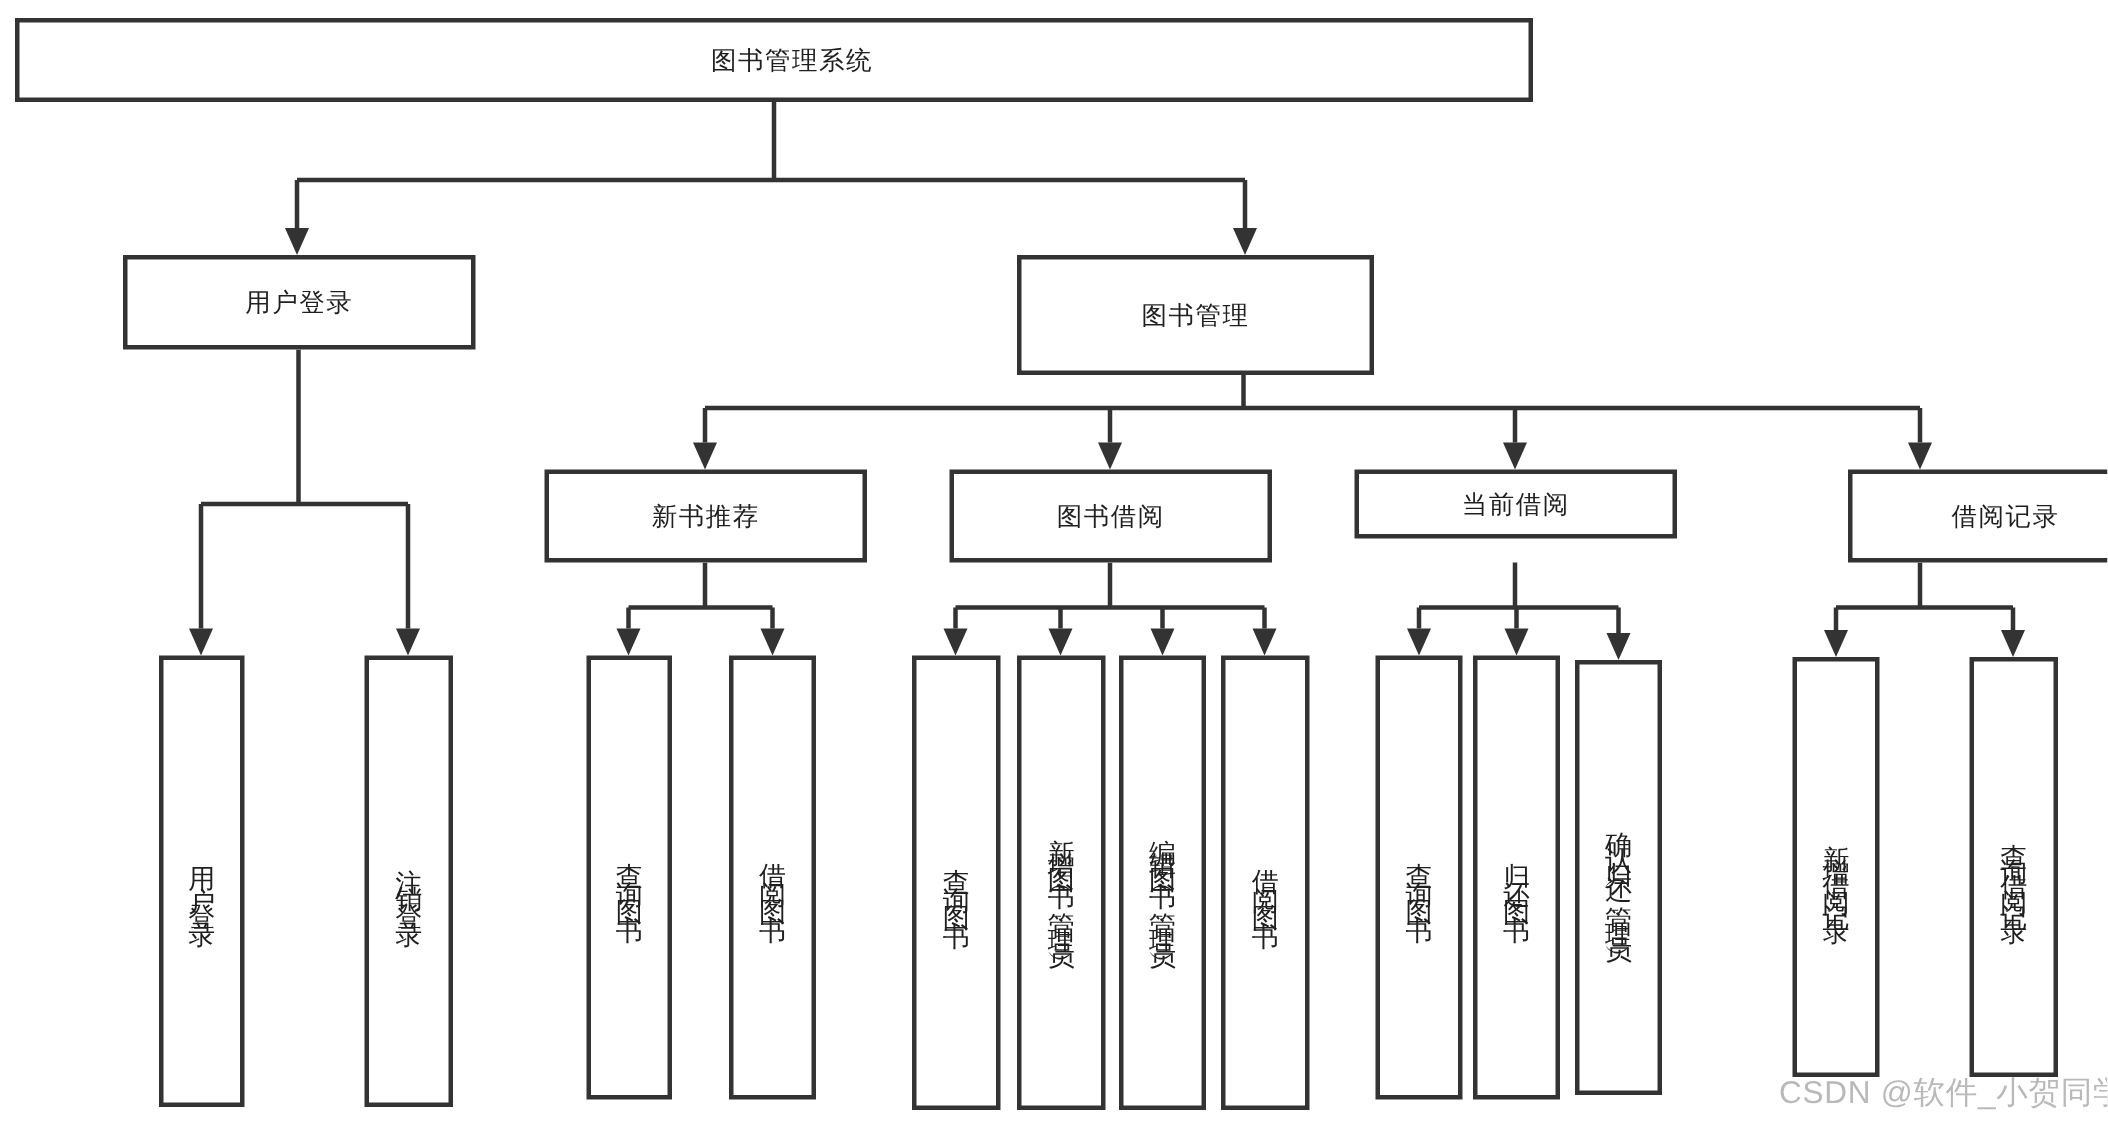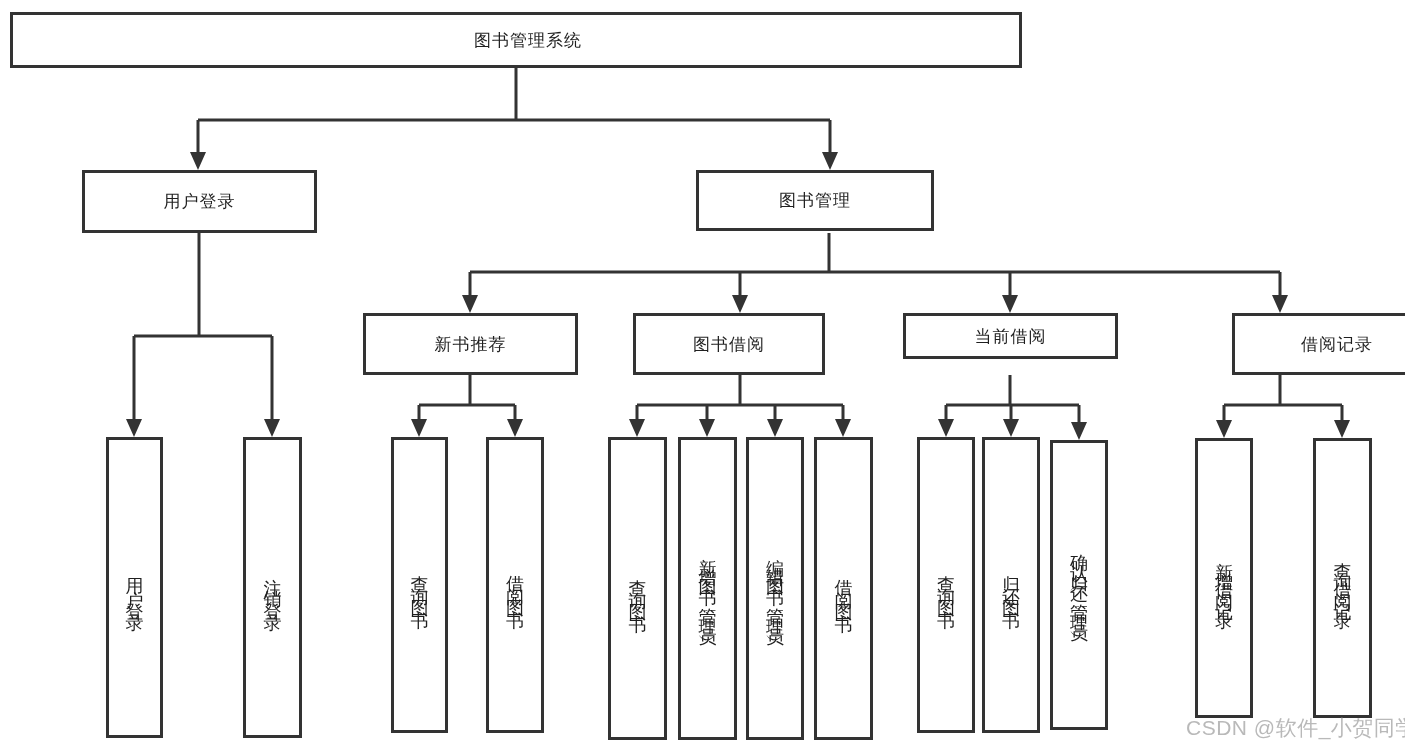--- a/index.html
+++ b/index.html
@@ -90,24 +90,24 @@
         M1003 419 L1019 419 L1011 437 Z
         M1071 422 L1087 422 L1079 440 Z
         M1216 420 L1232 420 L1224 438 Z
         M1334 420 L1350 420 L1342 438 Z"></path>
     </g>
   </svg>
 
   <div class="node h-node" style="left:10px;top:12px;width:1012px;height:56px;padding-left:24px;">图书管理系统</div>
 
   <div class="node h-node" style="left:82px;top:170px;width:235px;height:63px;">用户登录</div>
-  <div class="node h-node" style="left:696px;top:170px;width:238px;height:61px;">图书管理</div>
+  <div class="node h-node" style="left:678px;top:170px;width:238px;height:80px;">图书管理</div>
 
   <div class="node h-node" style="left:363px;top:313px;width:215px;height:62px;">新书推荐</div>
-  <div class="node h-node" style="left:633px;top:313px;width:192px;height:62px;font-family:Liberation Mono, monospace;">图书借阅</div>
+  <div class="node h-node" style="left:633px;top:313px;width:215px;height:62px;font-family:Liberation Mono, monospace;">图书借阅</div>
   <div class="node h-node" style="left:903px;top:313px;width:215px;height:46px;">当前借阅</div>
   <div class="node h-node" style="left:1232px;top:313px;width:210px;height:62px;">借阅记录</div>
 
   <div class="node v-node" style="left:106px;top:437px;width:57px;height:301px;">用户登录</div>
   <div class="node v-node" style="left:243px;top:437px;width:59px;height:301px;">注销登录</div>
 
   <div class="node v-node" style="left:391px;top:437px;width:57px;height:296px;">查询图书</div>
   <div class="node v-node" style="left:486px;top:437px;width:58px;height:296px;">借阅图书</div>
 
   <div class="node v-node" style="left:608px;top:437px;width:59px;height:303px;">查询图书</div>

